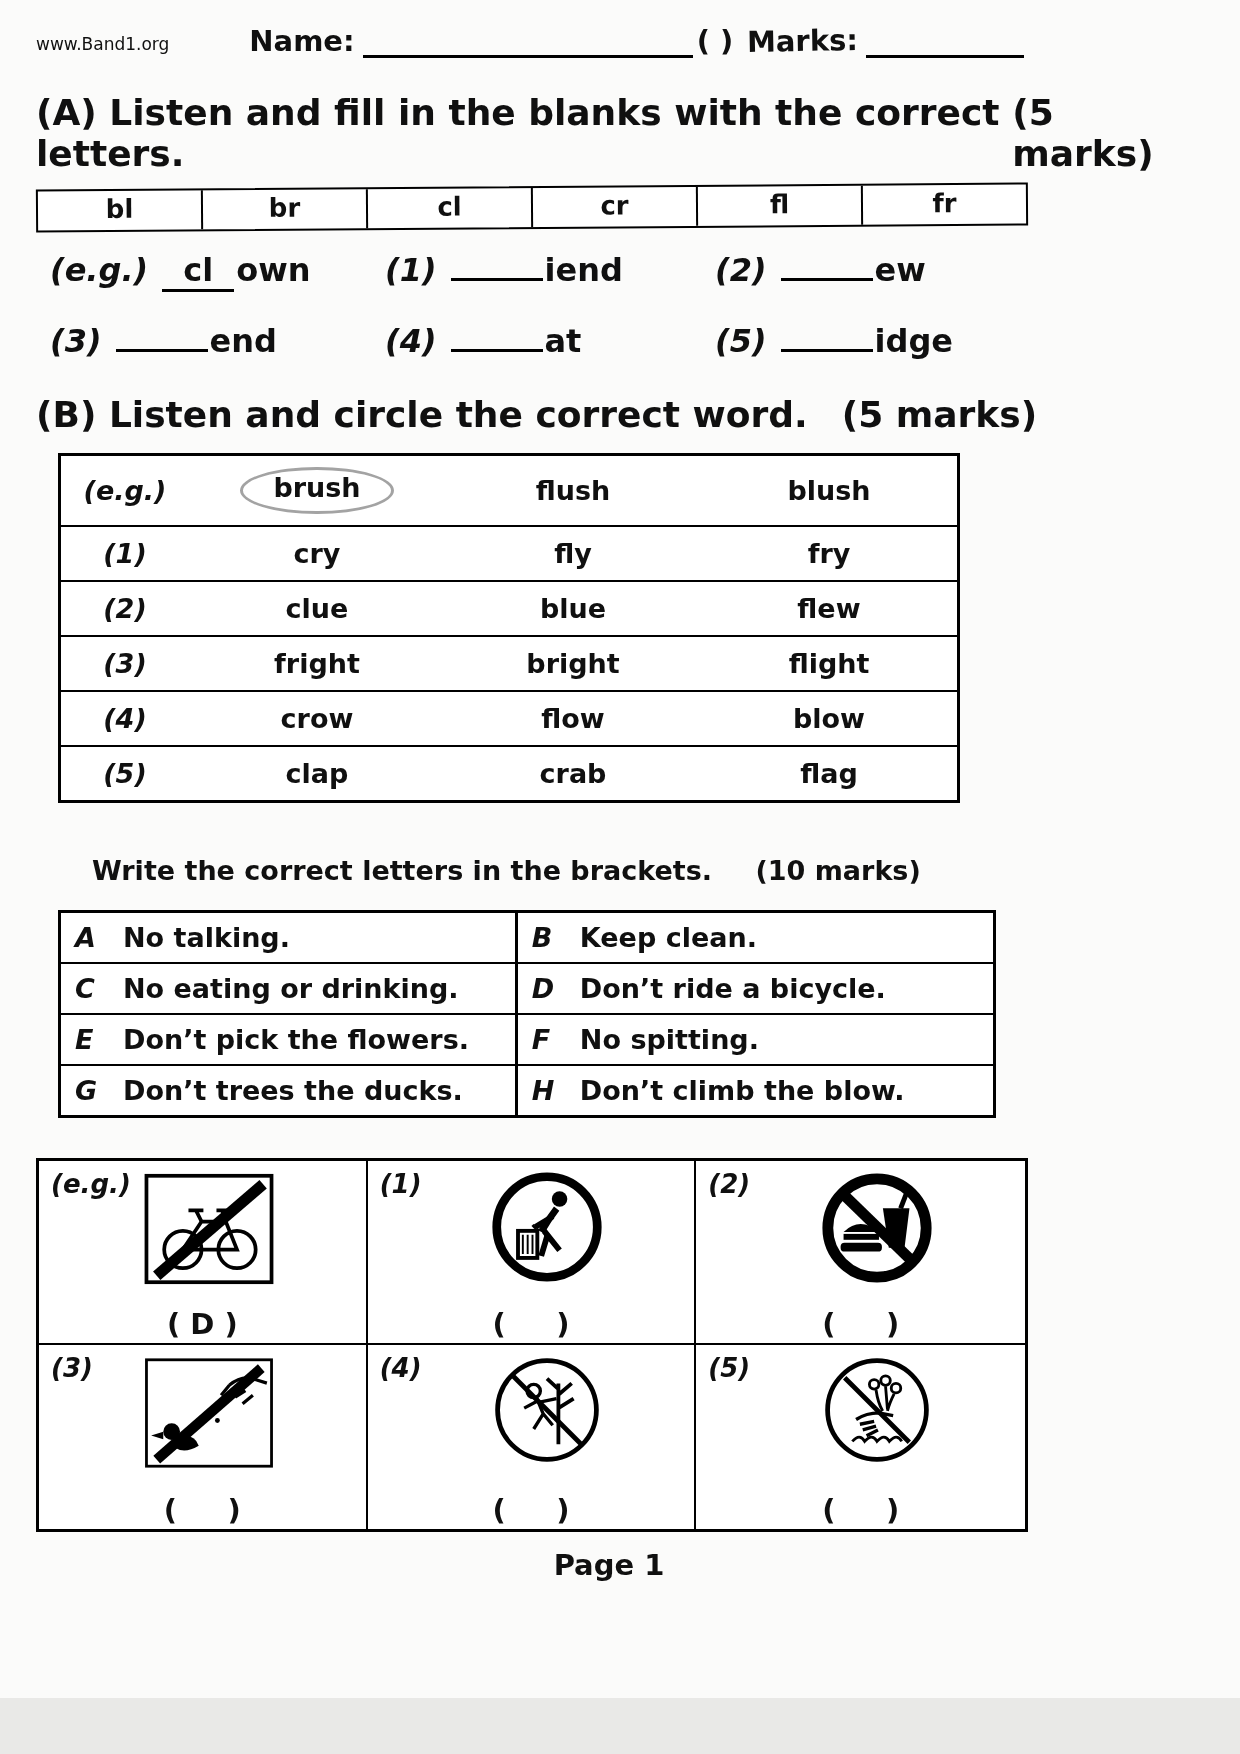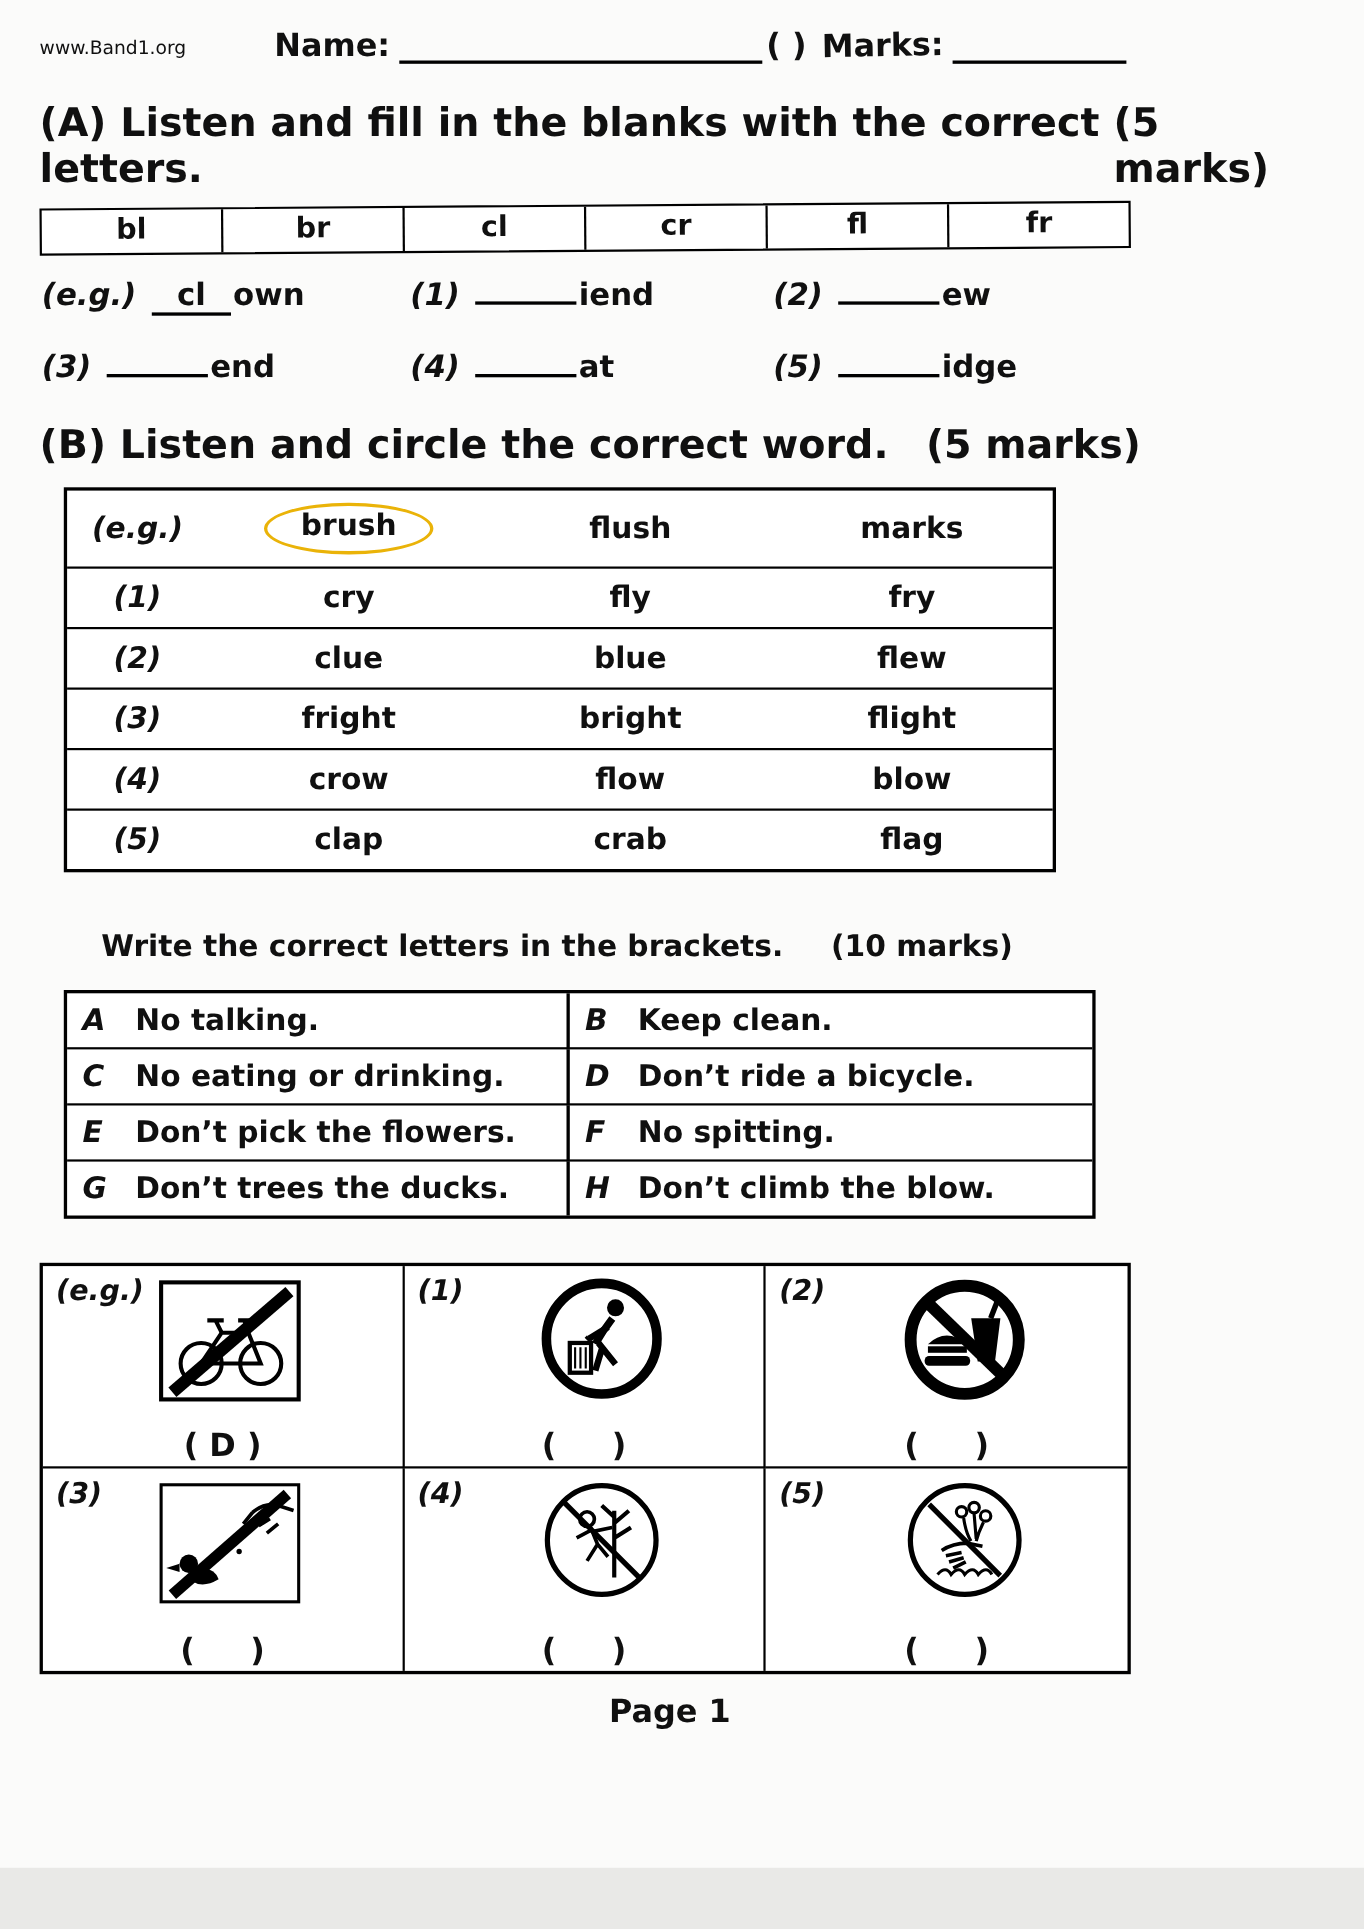--- a/index.html
+++ b/index.html
@@ -36,24 +36,24 @@
     transform:rotate(-0.4deg);
     background:#fff;
   }
   .option-cell {
     flex:1; border-left:2px solid #000;
     text-align:center; font-size:26px; font-weight:700; padding:3px 0 6px;
   }
   .option-cell:first-child { border-left:none; }
 
   .fill-grid {
-    margin:22px 0 0 2px;
+    margin:22px 0 0 14px;
     display:grid; grid-template-columns:335px 330px 1fr;
     row-gap:30px;
-    font-size:28px; font-weight:700;
+    font-size:32px; font-weight:700;
   }
   .fill-item { white-space:nowrap; }
   .item-label { font-style:italic; margin-right:14px; font-weight:700; }
   .blank {
     display:inline-block; min-width:92px;
     border-bottom:3px solid #000;
     text-align:center; margin-right:2px;
   }
   .blank-eg { min-width:72px; }
 
@@ -66,21 +66,21 @@
     display:grid; grid-template-columns:128px 1fr 1fr 1fr;
     align-items:center;
     border-bottom:2px solid #000;
     padding:11px 0; font-size:27px; font-weight:700;
   }
   .b-row:last-child { border-bottom:none; }
   .b-label { text-align:center; font-style:italic; }
   .b-word { text-align:center; }
   .circled {
     display:inline-block;
-    border:3px solid #eab308; border-radius:50%;
+    border:3px solid #a3a3a3; border-radius:50%;
     padding:2px 30px 8px;
   }
 
   
   .c-head { margin-top:46px; font-size:27px; font-weight:700; line-height:1.6; }
   .c-line2 { margin-left:56px; }
 
   
   .rules-table {
     margin:18px 0 0 22px; width:938px;
@@ -175,21 +175,21 @@
   <div class="sec-head">
     <span>(B) Listen and circle the correct word.</span>
     <span class="marks-inline">(5 marks)</span>
   </div>
 
   <div class="b-table">
     <div class="b-row">
       <span class="b-label">(e.g.)</span>
       <span class="b-word"><span class="circled">brush</span></span>
       <span class="b-word">flush</span>
-      <span class="b-word">marks</span>
+      <span class="b-word">blush</span>
     </div>
     <div class="b-row">
       <span class="b-label">(1)</span>
       <span class="b-word">cry</span>
       <span class="b-word">fly</span>
       <span class="b-word">fry</span>
     </div>
     <div class="b-row">
       <span class="b-label">(2)</span>
       <span class="b-word">clue</span>

